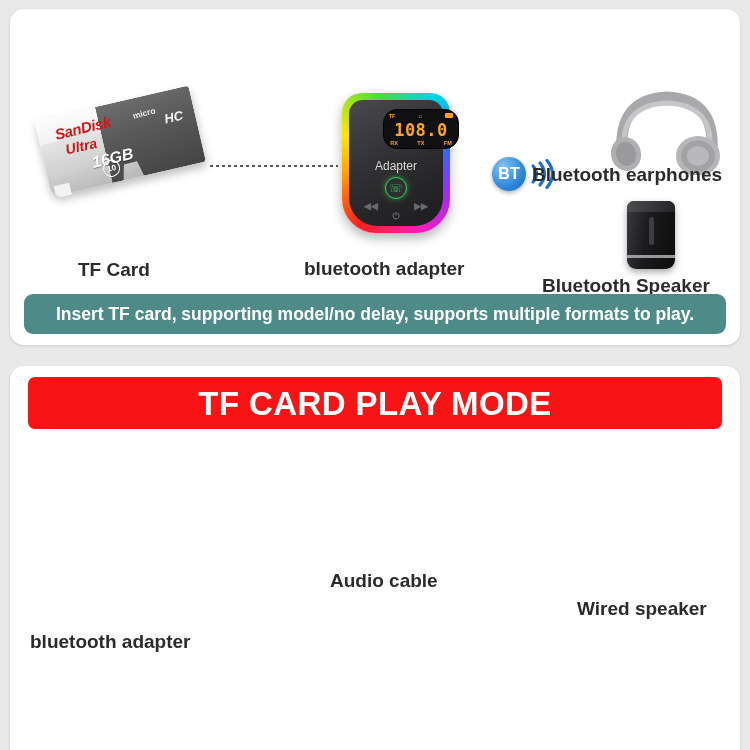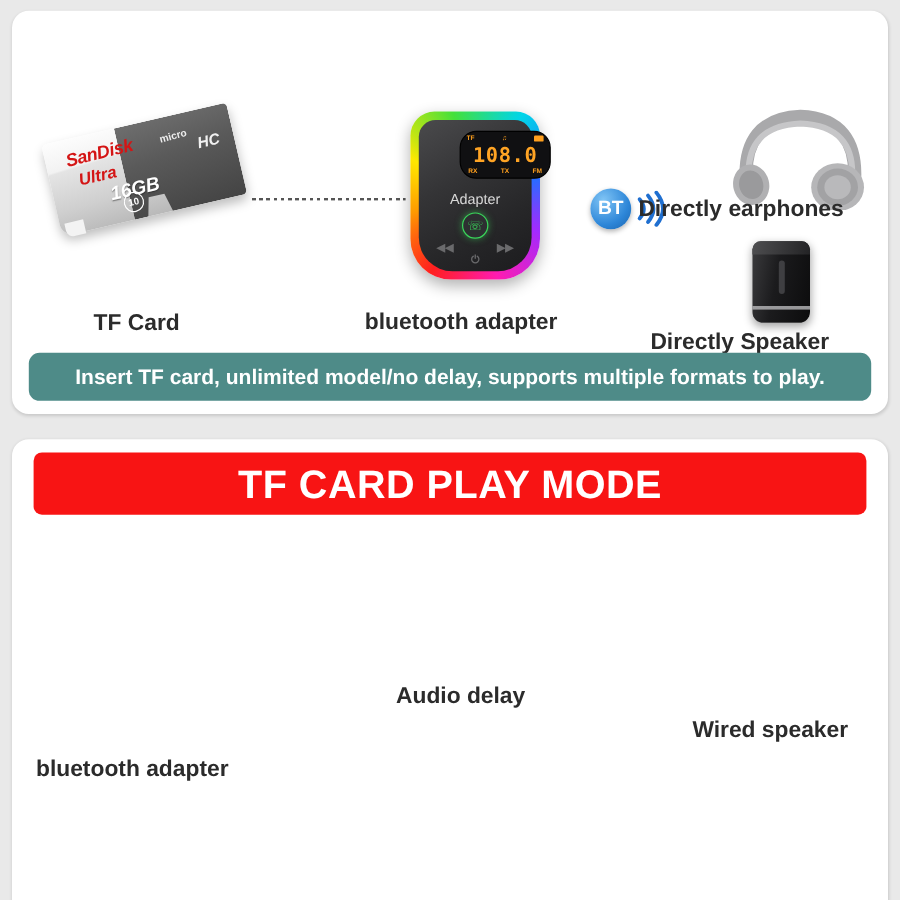--- a/index.html
+++ b/index.html
@@ -261,33 +261,33 @@
 
     <div id="bt-speaker">
       <div class="spk-body"></div>
       <div class="spk-top"></div>
       <div class="spk-strip"></div>
       <div class="spk-ring"></div>
     </div>
 
     <span class="lbl" style="left:68px;top:251px;">TF Card</span>
     <span class="lbl" style="left:294px;top:250px;">bluetooth adapter</span>
-    <span class="lbl" style="left:522px;top:156px;">Directly earphones</span>
-    <span class="lbl" style="left:532px;top:267px;">Directly Speaker</span>
+    <span class="lbl" style="left:522px;top:156px;">Bluetooth earphones</span>
+    <span class="lbl" style="left:532px;top:267px;">Bluetooth Speaker</span>
 
     <div class="caption" id="caption-transmission">
-      <span class="caption-text">Insert TF card, unlimited model/no delay, supports multiple formats to play.</span>
+      <span class="caption-text">Insert TF card, supporting model/no delay, supports multiple formats to play.</span>
     </div>
   </section>
 
   <section class="panel" id="panel-play">
 
     <div class="banner">
       <span class="banner-text">TF CARD PLAY MODE</span>
     </div>
 
     <span class="lbl" style="left:20px;top:266px;">bluetooth adapter</span>
-    <span class="lbl" style="left:320px;top:205px;">Audio delay</span>
+    <span class="lbl" style="left:320px;top:205px;">Audio cable</span>
     <span class="lbl" style="left:567px;top:233px;">Wired speaker</span>
 
   </section>
 
 </div>
 
 </body></html>

